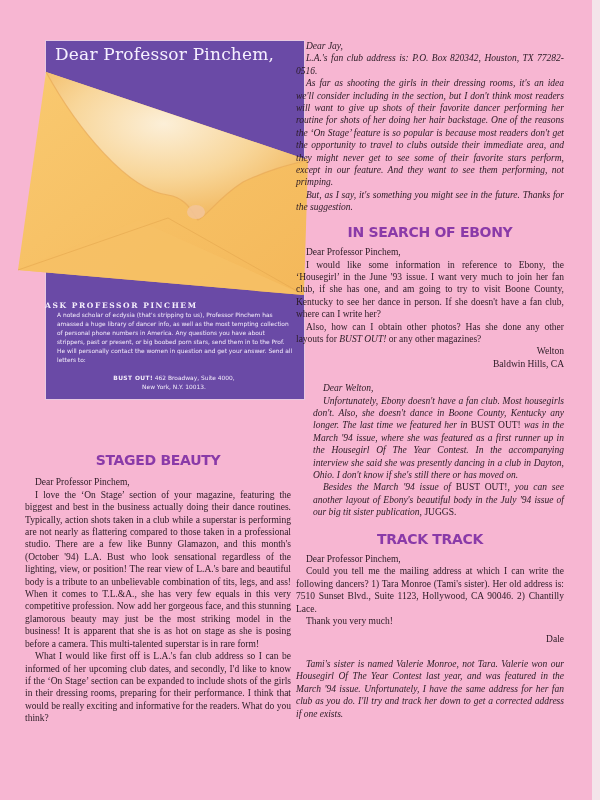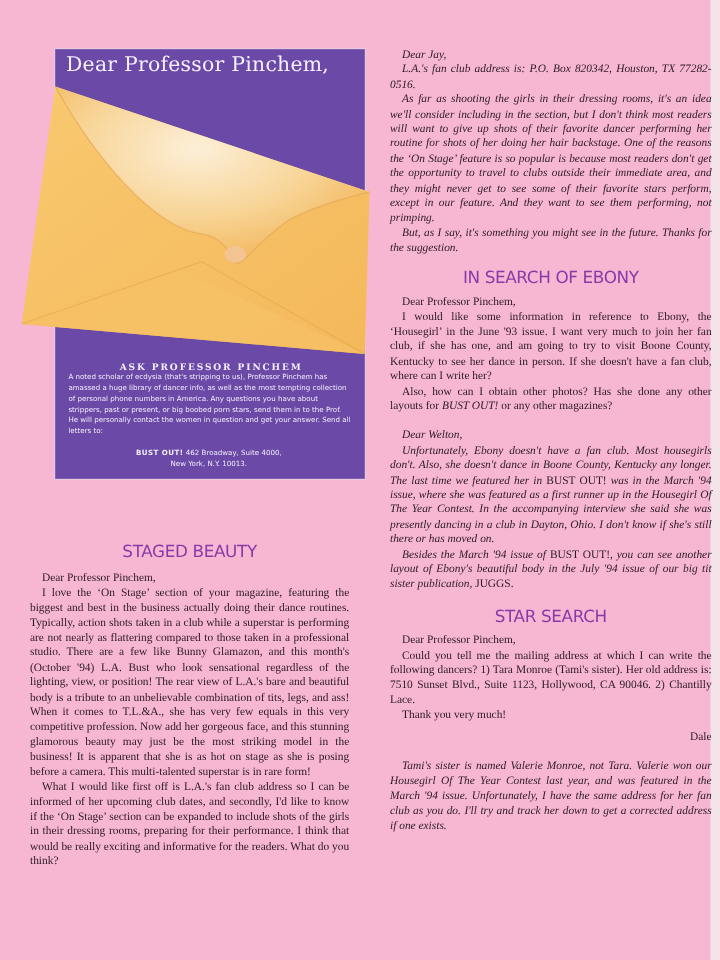--- a/index.html
+++ b/index.html
@@ -15,44 +15,44 @@
     background:#6a4aa6;
     border:1px solid #e8c8e0;
   }
   .box-title {
     position:absolute; left:55px; top:44px; width:250px;
     font-family:"DejaVu Serif", serif; font-size:17px; color:#f6f0ff;
     letter-spacing:0.2px; white-space:nowrap;
   }
   .envelope { position:absolute; left:18px; top:70px; width:292px; height:225px; }
   .ask-heading {
-    position:absolute; left:45px; top:301px; width:262px; text-align:center;
+    position:absolute; left:45px; top:301px; width:262px; text-align:left;
     font-family:"DejaVu Serif", serif; font-weight:bold; font-size:7.5px;
     letter-spacing:1.6px; color:#f5eefc;
   }
   .ask-body {
     position:absolute; left:57px; top:311px; width:236px;
     font-family:"DejaVu Sans", sans-serif; font-size:5.9px; line-height:8.9px;
     color:#f3ecfb; text-align:left;
   }
   .ask-addr {
     position:absolute; left:45px; top:374px; width:258px; text-align:center;
     font-family:"DejaVu Sans", sans-serif; font-size:5.9px; line-height:8.9px; color:#f3ecfb;
   }
   .ask-addr b { font-weight:bold; letter-spacing:0.4px; }
   .col { position:absolute; font-size:9.5px; line-height:12.4px; text-align:justify; }
   .col p { margin:0; text-indent:10px; }
   .col .it { font-style:italic; }
   .heading {
-    font-family:"DejaVu Sans", sans-serif; font-size:14px; font-weight:normal;
+    font-family:"DejaVu Sans", sans-serif; font-size:14px; font-weight:bold;
     color:#8a3aa8; text-align:center; letter-spacing:-0.3px; text-indent:0 !important;
   }
   .sig { text-align:right; text-indent:0 !important; }
   .col-left { left:25px; top:454px; width:266px; }
-  .col-right { left:325px; top:40px; width:268px; }
+  .col-right { left:296px; top:40px; width:268px; }
 </style>
 </head>
 <body>
 
 <div class="edge-strip"></div>
 
 <div class="purple-box"></div>
 <div class="box-title">Dear Professor Pinchem,</div>
 
 <svg class="envelope" viewBox="0 0 292 225" xmlns="http://www.w3.org/2000/svg">
@@ -98,29 +98,31 @@
     <p class="it">L.A.'s fan club address is: P.O. Box 820342, Houston, TX 77282-0516.</p>
     <p class="it">As far as shooting the girls in their dressing rooms, it's an idea we'll consider including in the section, but I don't think most readers will want to give up shots of their favorite dancer performing her routine for shots of her doing her hair backstage. One of the reasons the ‘On Stage’ feature is so popular is because most readers don't get the opportunity to travel to clubs outside their immediate area, and they might never get to see some of their favorite stars perform, except in our feature. And they want to see them performing, not primping.</p>
     <p class="it">But, as I say, it's something you might see in the future. Thanks for the suggestion.</p>
   </div>
 
   <p class="heading" style="margin-top:12px;margin-bottom:8px;">IN SEARCH OF EBONY</p>
   <div>
     <p>Dear Professor Pinchem,</p>
     <p>I would like some information in reference to Ebony, the ‘Housegirl’ in the June '93 issue. I want very much to join her fan club, if she has one, and am going to try to visit Boone County, Kentucky to see her dance in person. If she doesn't have a fan club, where can I write her?</p>
     <p><span>Also, how can I obtain other photos? Has she done any other layouts for </span><i>BUST OUT!</i><span> or any other magazines?</span></p>
+    <p class="sig">Welton</p>
+    <p class="sig">Baldwin Hills, CA</p>
   </div>
 
-  <div style="margin-top:12px;">
+  <div style="margin-top:12px;margin-left:17px;">
     <p class="it">Dear Welton,</p>
     <p class="it"><span>Unfortunately, Ebony doesn't have a fan club. Most housegirls don't. Also, she doesn't dance in Boone County, Kentucky any longer. The last time we featured her in </span><span style="font-style:normal">BUST OUT!</span><span> was in the March '94 issue, where she was featured as a first runner up in the Housegirl Of The Year Contest. In the accompanying interview she said she was presently dancing in a club in Dayton, Ohio. I don't know if she's still there or has moved on.</span></p>
     <p class="it"><span>Besides the March '94 issue of </span><span style="font-style:normal">BUST OUT!</span><span>, you can see another layout of Ebony's beautiful body in the July '94 issue of our big tit sister publication, </span><span style="font-style:normal">JUGGS.</span></p>
   </div>
 
-  <p class="heading" style="margin-top:14px;margin-bottom:8px;">STAR SEARCH</p>
+  <p class="heading" style="margin-top:14px;margin-bottom:8px;">TRACK TRACK</p>
   <div>
     <p>Dear Professor Pinchem,</p>
     <p>Could you tell me the mailing address at which I can write the following dancers? 1) Tara Monroe (Tami's sister). Her old address is: 7510 Sunset Blvd., Suite 1123, Hollywood, CA 90046. 2) Chantilly Lace.</p>
     <p>Thank you very much!</p>
     <p class="sig" style="margin-top:6px;">Dale</p>
   </div>
 
   <div style="margin-top:12px;">
     <p class="it">Tami's sister is named Valerie Monroe, not Tara. Valerie won our Housegirl Of The Year Contest last year, and was featured in the March '94 issue. Unfortunately, I have the same address for her fan club as you do. I'll try and track her down to get a corrected address if one exists.</p>
   </div>

